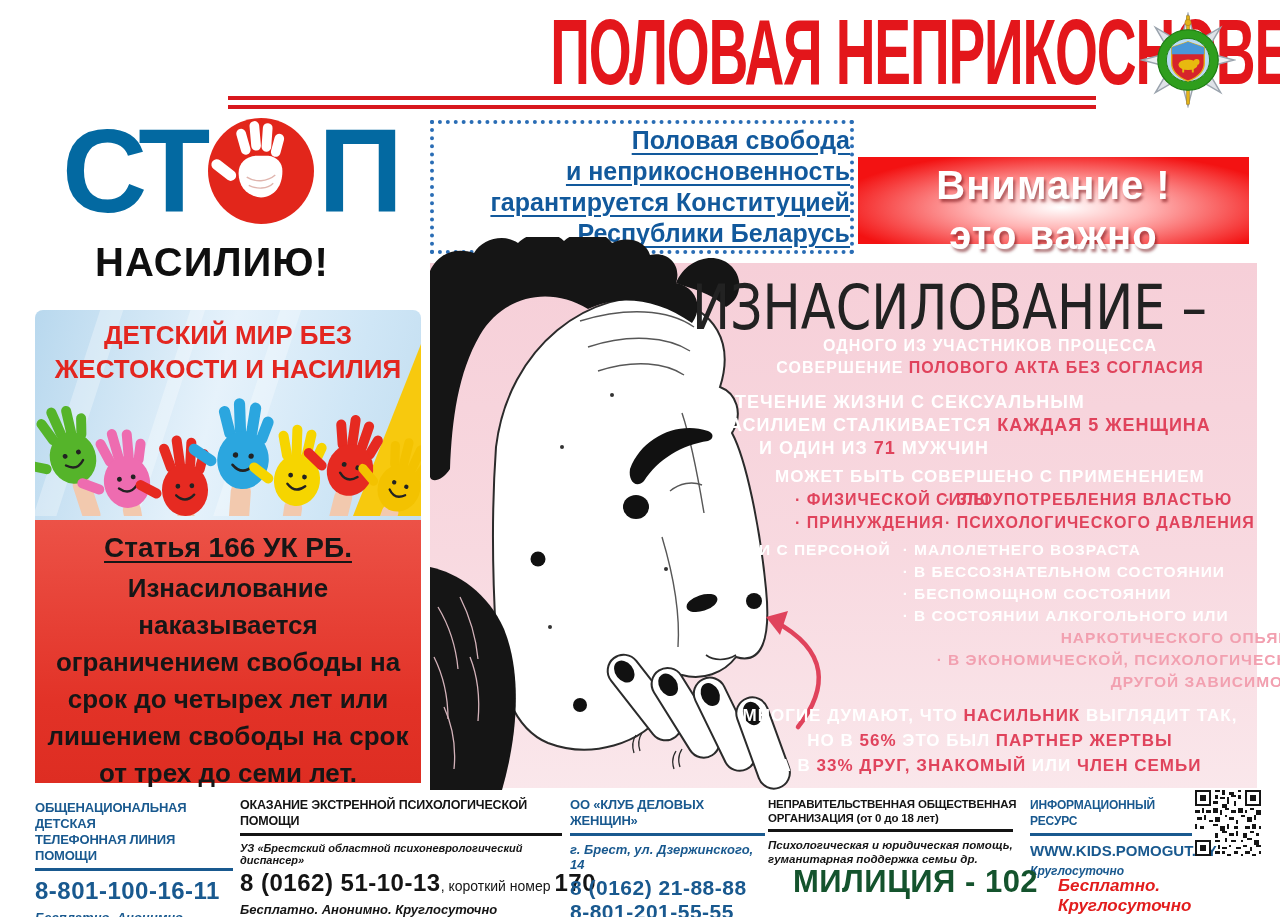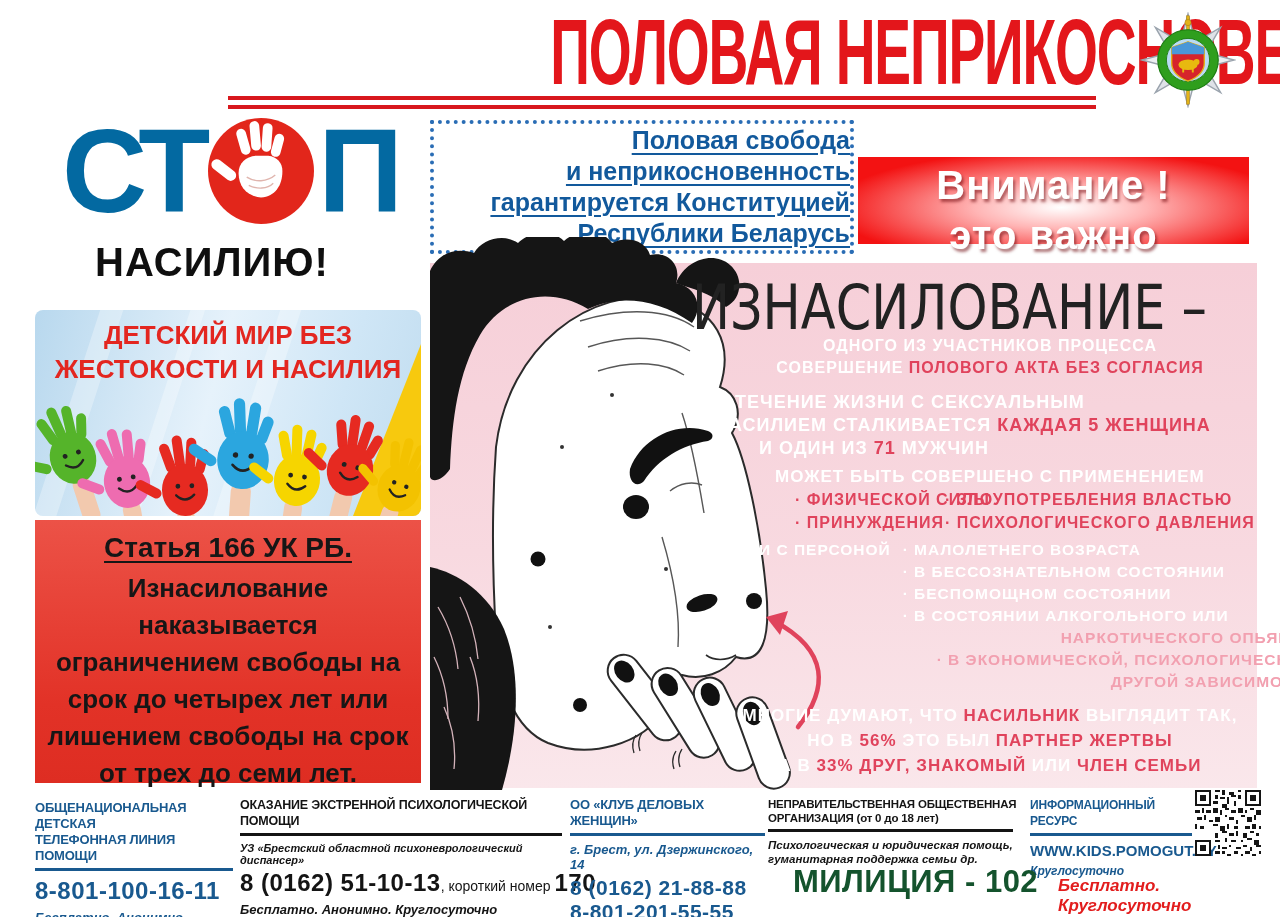--- a/index.html
+++ b/index.html
@@ -29,21 +29,21 @@
 
   
   .attn-box{left:858px;top:117px;width:391px;height:87px;
             background:radial-gradient(ellipse at 52% 58%, #ffffff 0%, #ffb5b5 30%, #f31212 80%);
             text-align:center;margin-top:40px;}
   .attn-line{font-size:40px;line-height:50px;font-weight:700;color:#fff;letter-spacing:1px;
              text-shadow:2px 3px 3px rgba(110,8,12,.55);}
   .attn-line.l1{margin-top:3px;}
 
   
-  .kids-card{left:35px;top:310px;width:386px;height:206px;border-radius:8px;overflow:hidden;
+  .kids-card{left:35px;top:310px;width:386px;height:250px;border-radius:8px;overflow:hidden;
              background:linear-gradient(105deg,#b8d8ee 0%,#e6f2fb 45%,#cfe6f6 75%,#c0dcef 100%);}
   .kids-title{position:absolute;left:0;top:8px;width:100%;text-align:center;z-index:2;
               font-size:26px;line-height:34px;font-weight:800;color:#e32620;}
   .kids-svg{position:absolute;left:0;top:0;width:386px;height:206px;z-index:1;}
 
   
   .law-box{left:35px;top:520px;width:386px;height:263px;box-sizing:border-box;
            background:linear-gradient(180deg,#ec5247 0%,#e23227 70%,#de2d22 100%);
            padding:12px 10px 0 10px;text-align:center;color:#161616;}
   .law-title{font-size:28px;font-weight:700;text-decoration:underline;text-decoration-thickness:2px;

